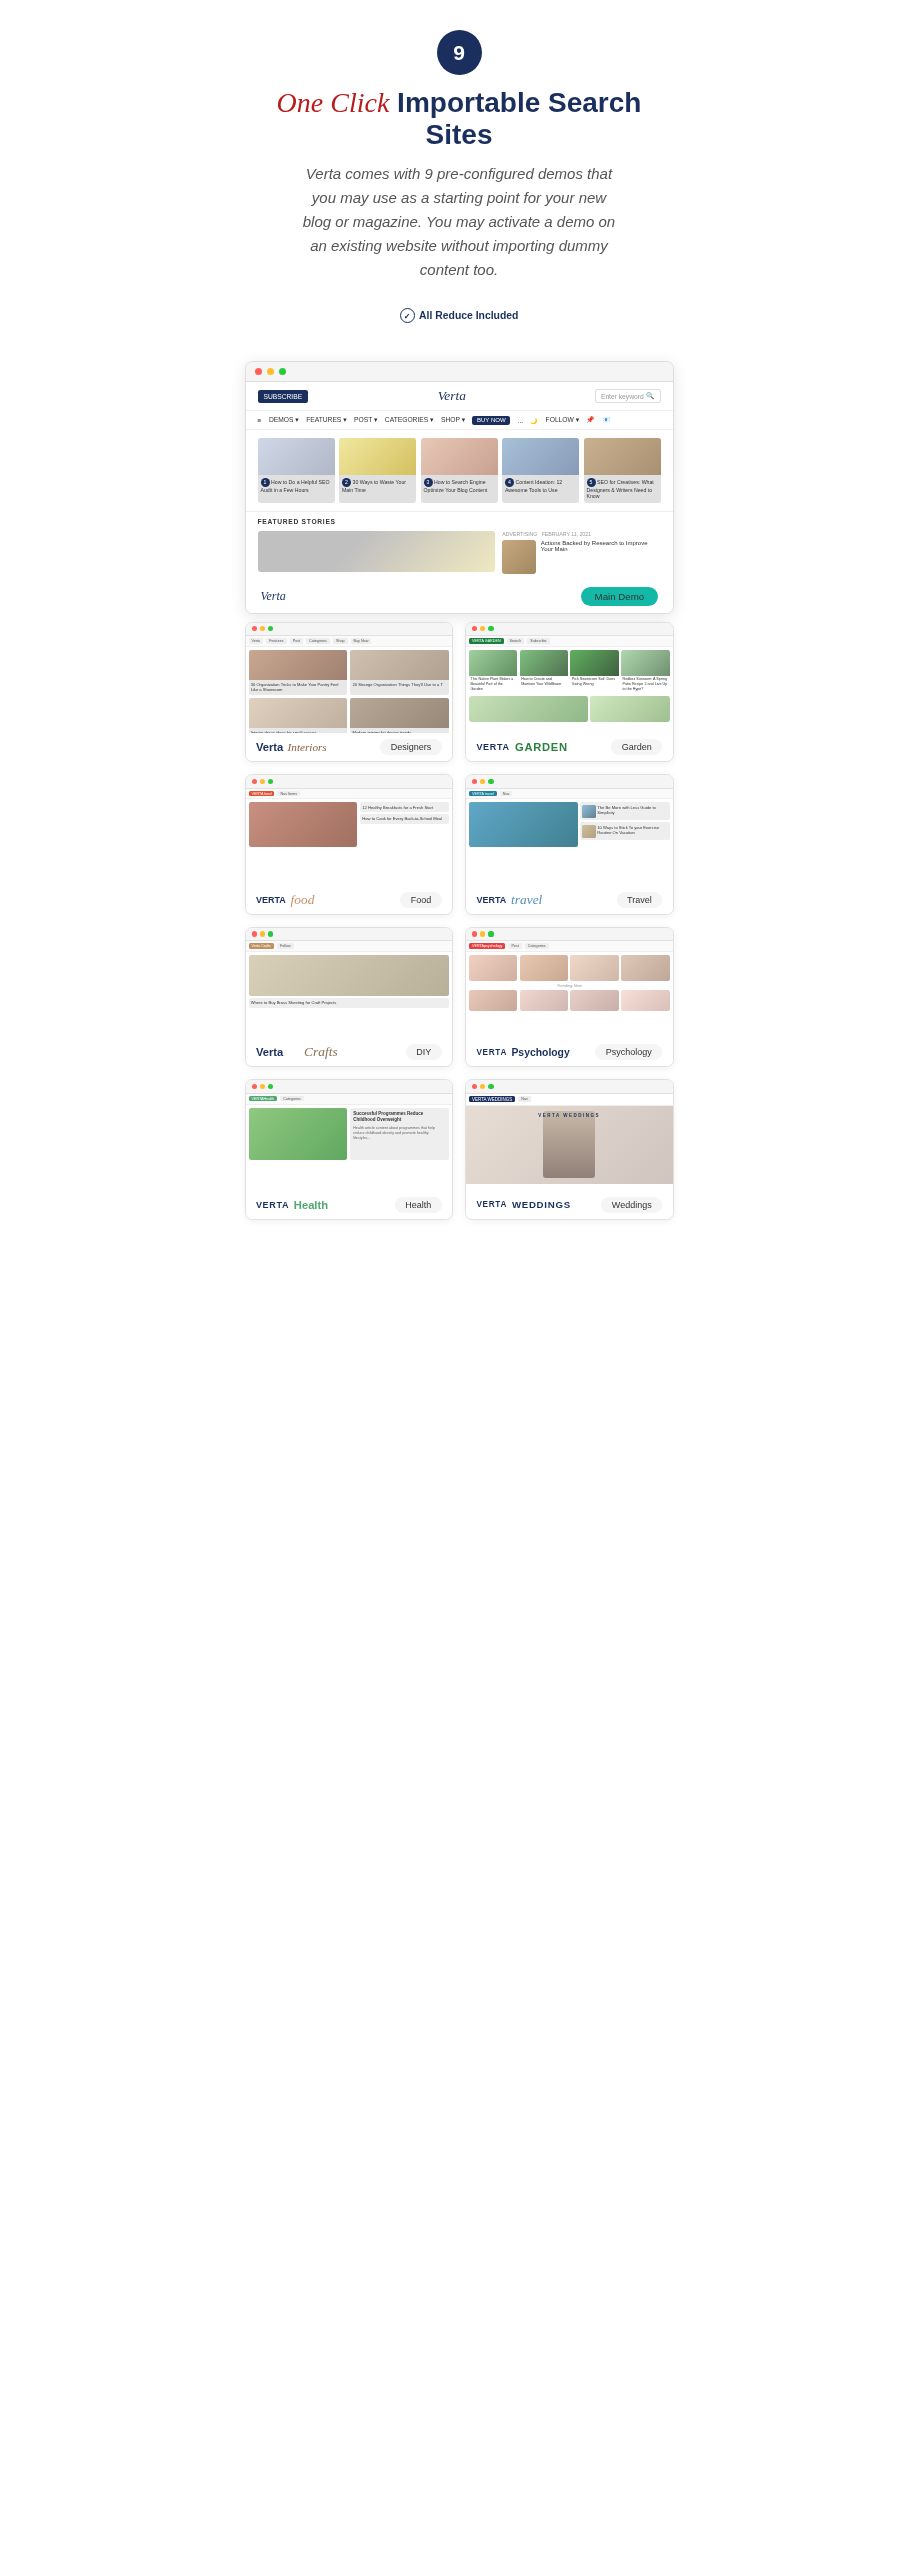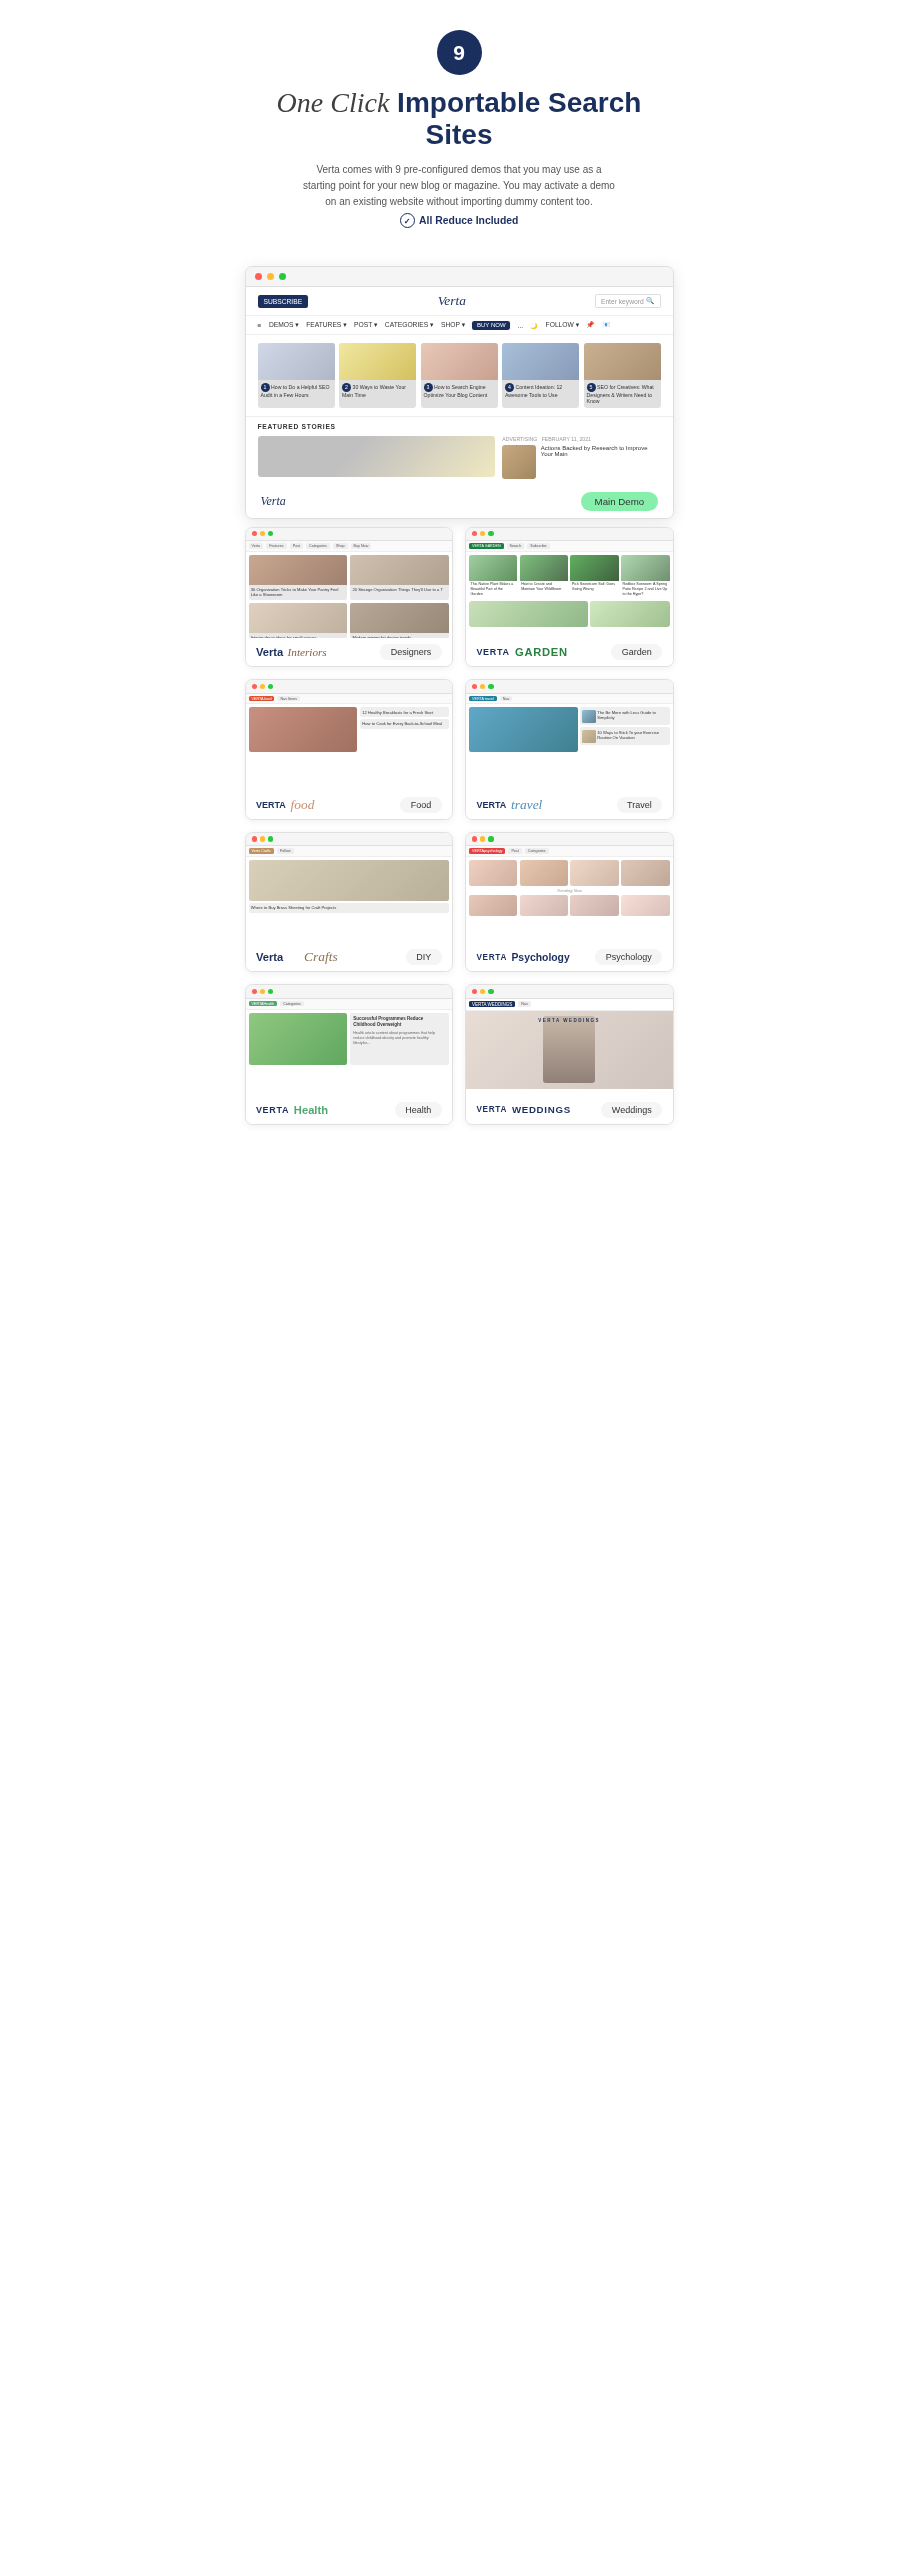--- a/index.html
+++ b/index.html
@@ -32,28 +32,29 @@
       font-size: 28px;
       font-weight: 800;
       color: #1a2f5e;
       line-height: 1.15;
       margin-bottom: 10.4px;
     }
     .hero-title .script {
       font-family: Georgia, 'Times New Roman', serif;
       font-style: italic;
       font-weight: 400;
-      color: #404040;
+      color: #b91c1c;
     }
     .hero-desc {
-      font-size: 10px;
+      font-size: 15px;
       color: #555;
       line-height: 1.6;
       max-width: 313px;
-      margin: 0 auto 3px;
+      margin: 0 auto 26px;
+      font-style: italic;
     }
     .all-demos-badge {
       display: inline-flex;
       align-items: center;
       gap: 4.5px;
       font-size: 10.4px;
       color: #1a2f5e;
       font-weight: 600;
     }
     .check-circle {
@@ -204,21 +205,21 @@
       padding: 7.5px 15px;
       background: #fff;
     }
     .demo-footer-logo {
       font-family: Georgia, serif;
       font-style: italic;
       font-size: 12px;
       color: #1a2f5e;
     }
     .demo-label-pill {
-      background: #86efac;
+      background: #14b8a6;
       border-radius: 15px;
       padding: 3.7px 13.4px;
       font-size: 9.7px;
       color: #333;
       font-weight: 500;
     }
 
     
     .demo-grid {
       display: grid;

